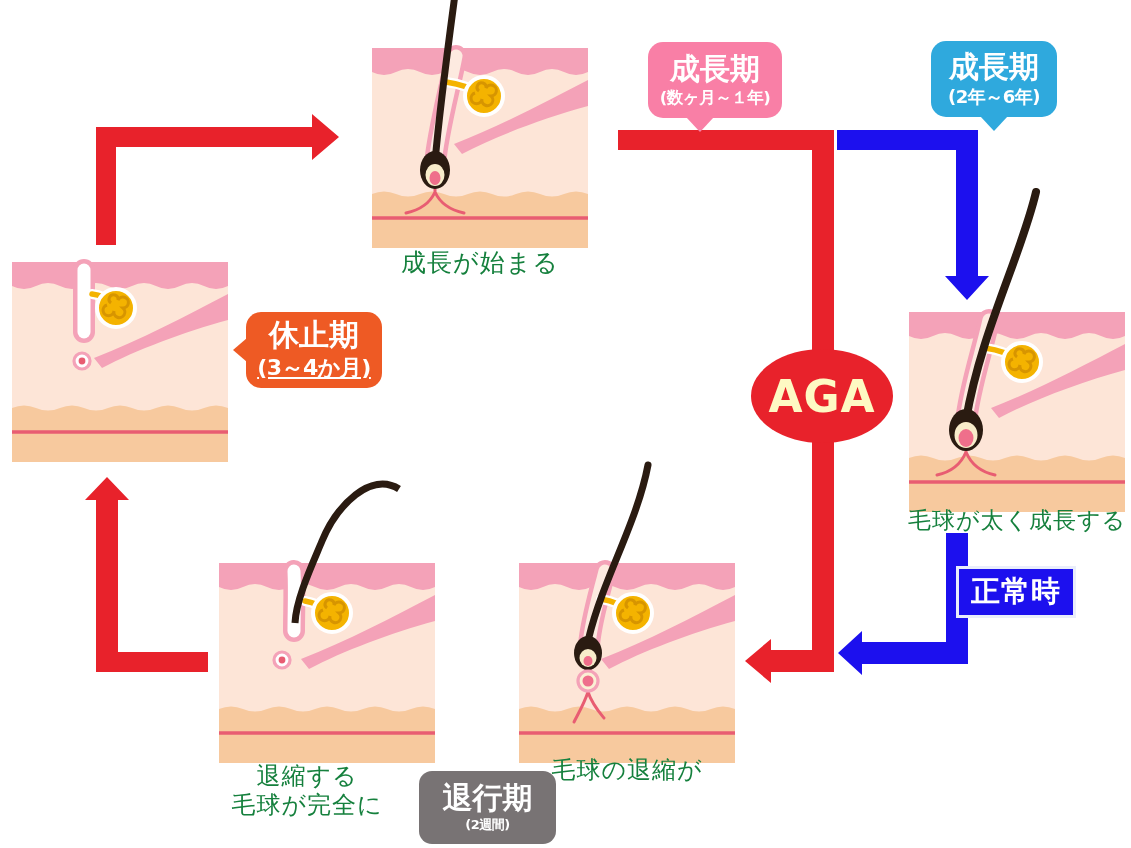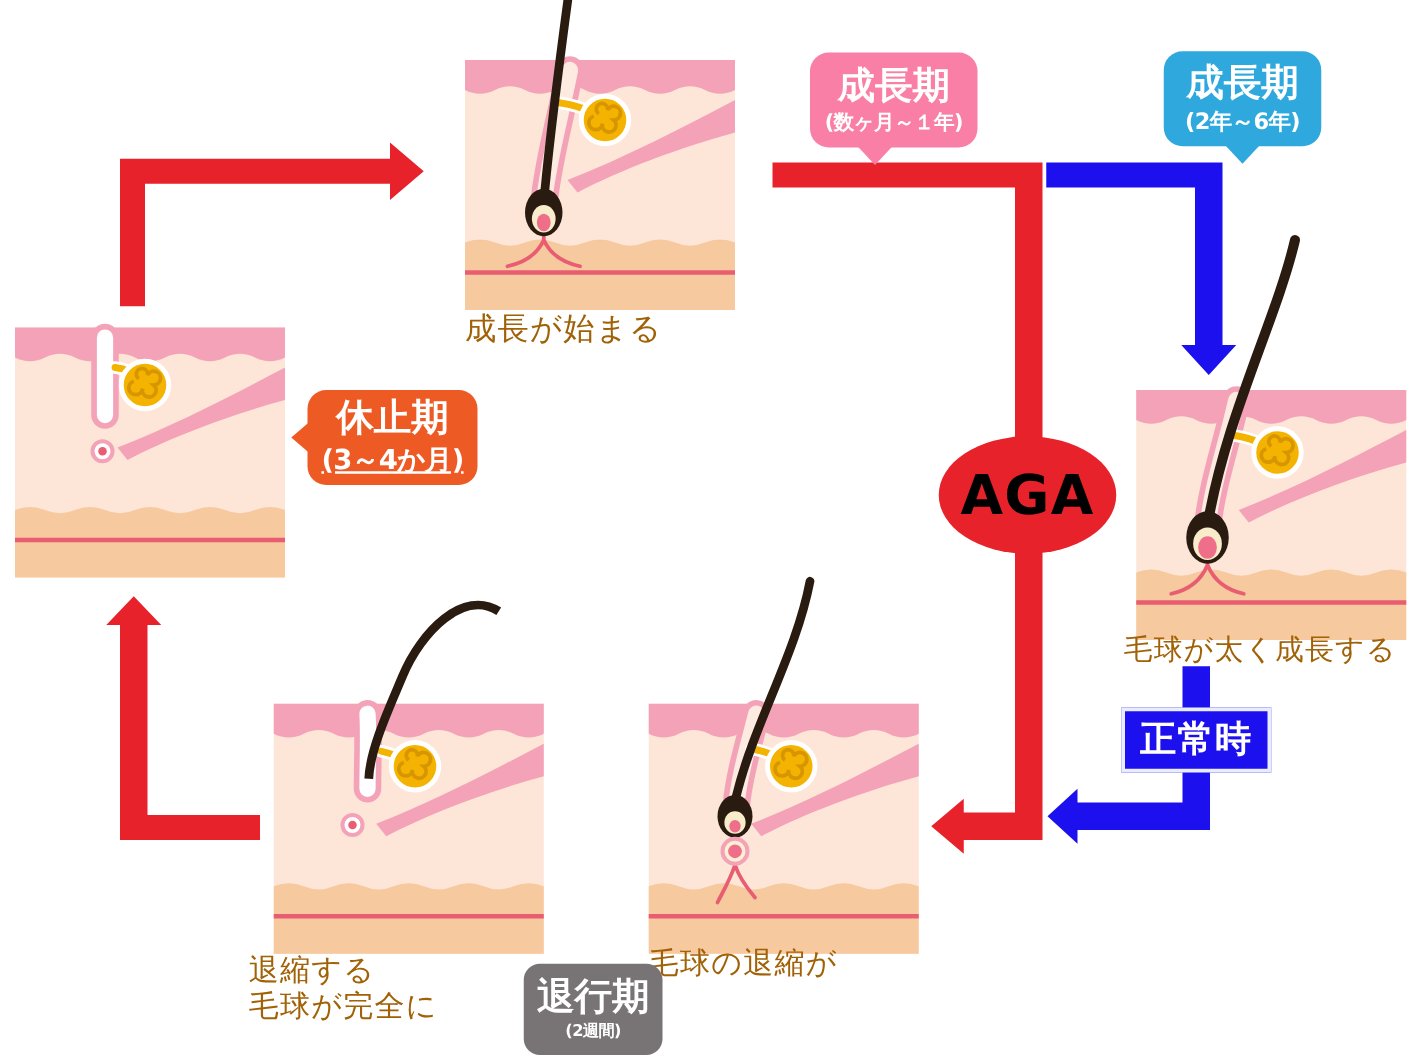--- a/index.html
+++ b/index.html
@@ -1,37 +1,37 @@
 <!DOCTYPE html>
 <html><head>
 <meta charset="utf-8">
 <style>
   html,body{margin:0;padding:0;background:#fff;}
   body{font-family:"DejaVu Sans","Liberation Sans",sans-serif;}
   #canvas{position:relative;width:1131px;height:848px;background:#fff;overflow:hidden;}
   #arrow-layer{position:absolute;left:0;top:0;z-index:1;}
   .illus{position:absolute;width:216px;height:200px;z-index:2;}
   .illus svg{position:absolute;left:0;top:-130px;overflow:visible;}
-  .cap{position:absolute;z-index:2;text-align:left;color:#a16207;font-size:24px;font-weight:500;letter-spacing:1px;line-height:1.2;}
+  .cap{position:absolute;z-index:2;text-align:center;color:#15803d;font-size:24px;font-weight:500;letter-spacing:1px;line-height:1.2;}
   .cap span{display:block;}
   .bubble{position:absolute;z-index:3;border-radius:15px;color:#fff;display:flex;flex-direction:column;align-items:center;justify-content:center;text-align:center;}
   .bubble .t{font-size:30px;font-weight:bold;line-height:1.1;}
   .bubble .s{font-size:16.5px;font-weight:bold;letter-spacing:-0.5px;margin-top:2px;}
   .tail{position:absolute;width:0;height:0;}
   .pink-bubble{left:648px;top:42px;width:134px;height:76px;}
   .pink-bubble .tail{bottom:-14px;left:38px;border-left:14px solid transparent;border-right:14px solid transparent;border-top:15px solid;}
   .blue-bubble{left:931px;top:41px;width:126px;height:76px;}
   .blue-bubble .tail{bottom:-14px;left:49px;border-left:14px solid transparent;border-right:14px solid transparent;border-top:15px solid;}
   .orange-bubble{left:246px;top:312px;width:136px;height:76px;}
   .orange-bubble .tail{left:-13px;top:26px;border-top:12px solid transparent;border-bottom:12px solid transparent;border-right:14px solid;}
-  .gray-label{left:419px;top:771px;width:111px;height:73px;border-radius:13px;}
+  .gray-label{left:419px;top:771px;width:137px;height:73px;border-radius:13px;}
   .gray-label .s{font-size:13px;}
   #aga{position:absolute;left:751px;top:349px;width:142px;height:94px;border-radius:50%;z-index:3;
-       display:flex;align-items:center;justify-content:center;color:#000000;font-size:44px;font-weight:bold;letter-spacing:1px;}
-  #normal{position:absolute;left:897px;top:566px;width:120px;height:52px;z-index:3;border:3px solid #e9edfb;box-sizing:border-box;
+       display:flex;align-items:center;justify-content:center;color:#fef9c3;font-size:44px;font-weight:bold;letter-spacing:1px;}
+  #normal{position:absolute;left:956px;top:566px;width:120px;height:52px;z-index:3;border:3px solid #e9edfb;box-sizing:border-box;
        display:flex;align-items:center;justify-content:center;color:#fff;font-size:29px;font-weight:bold;letter-spacing:1px;}
 </style>
 </head>
 <body>
 
 <div id="canvas">
 
   <svg id="arrow-layer" width="1131" height="848" viewBox="0 0 1131 848">
     <path d="M96,245 V127 H312 V114 L339,137 L312,160 V147 H116 V245 Z" fill="#e8222b"></path>
     <path d="M837,130 H978 V276 H989 L967,300 L945,276 H956 V150 H837 Z" fill="#1c10ee"></path>

